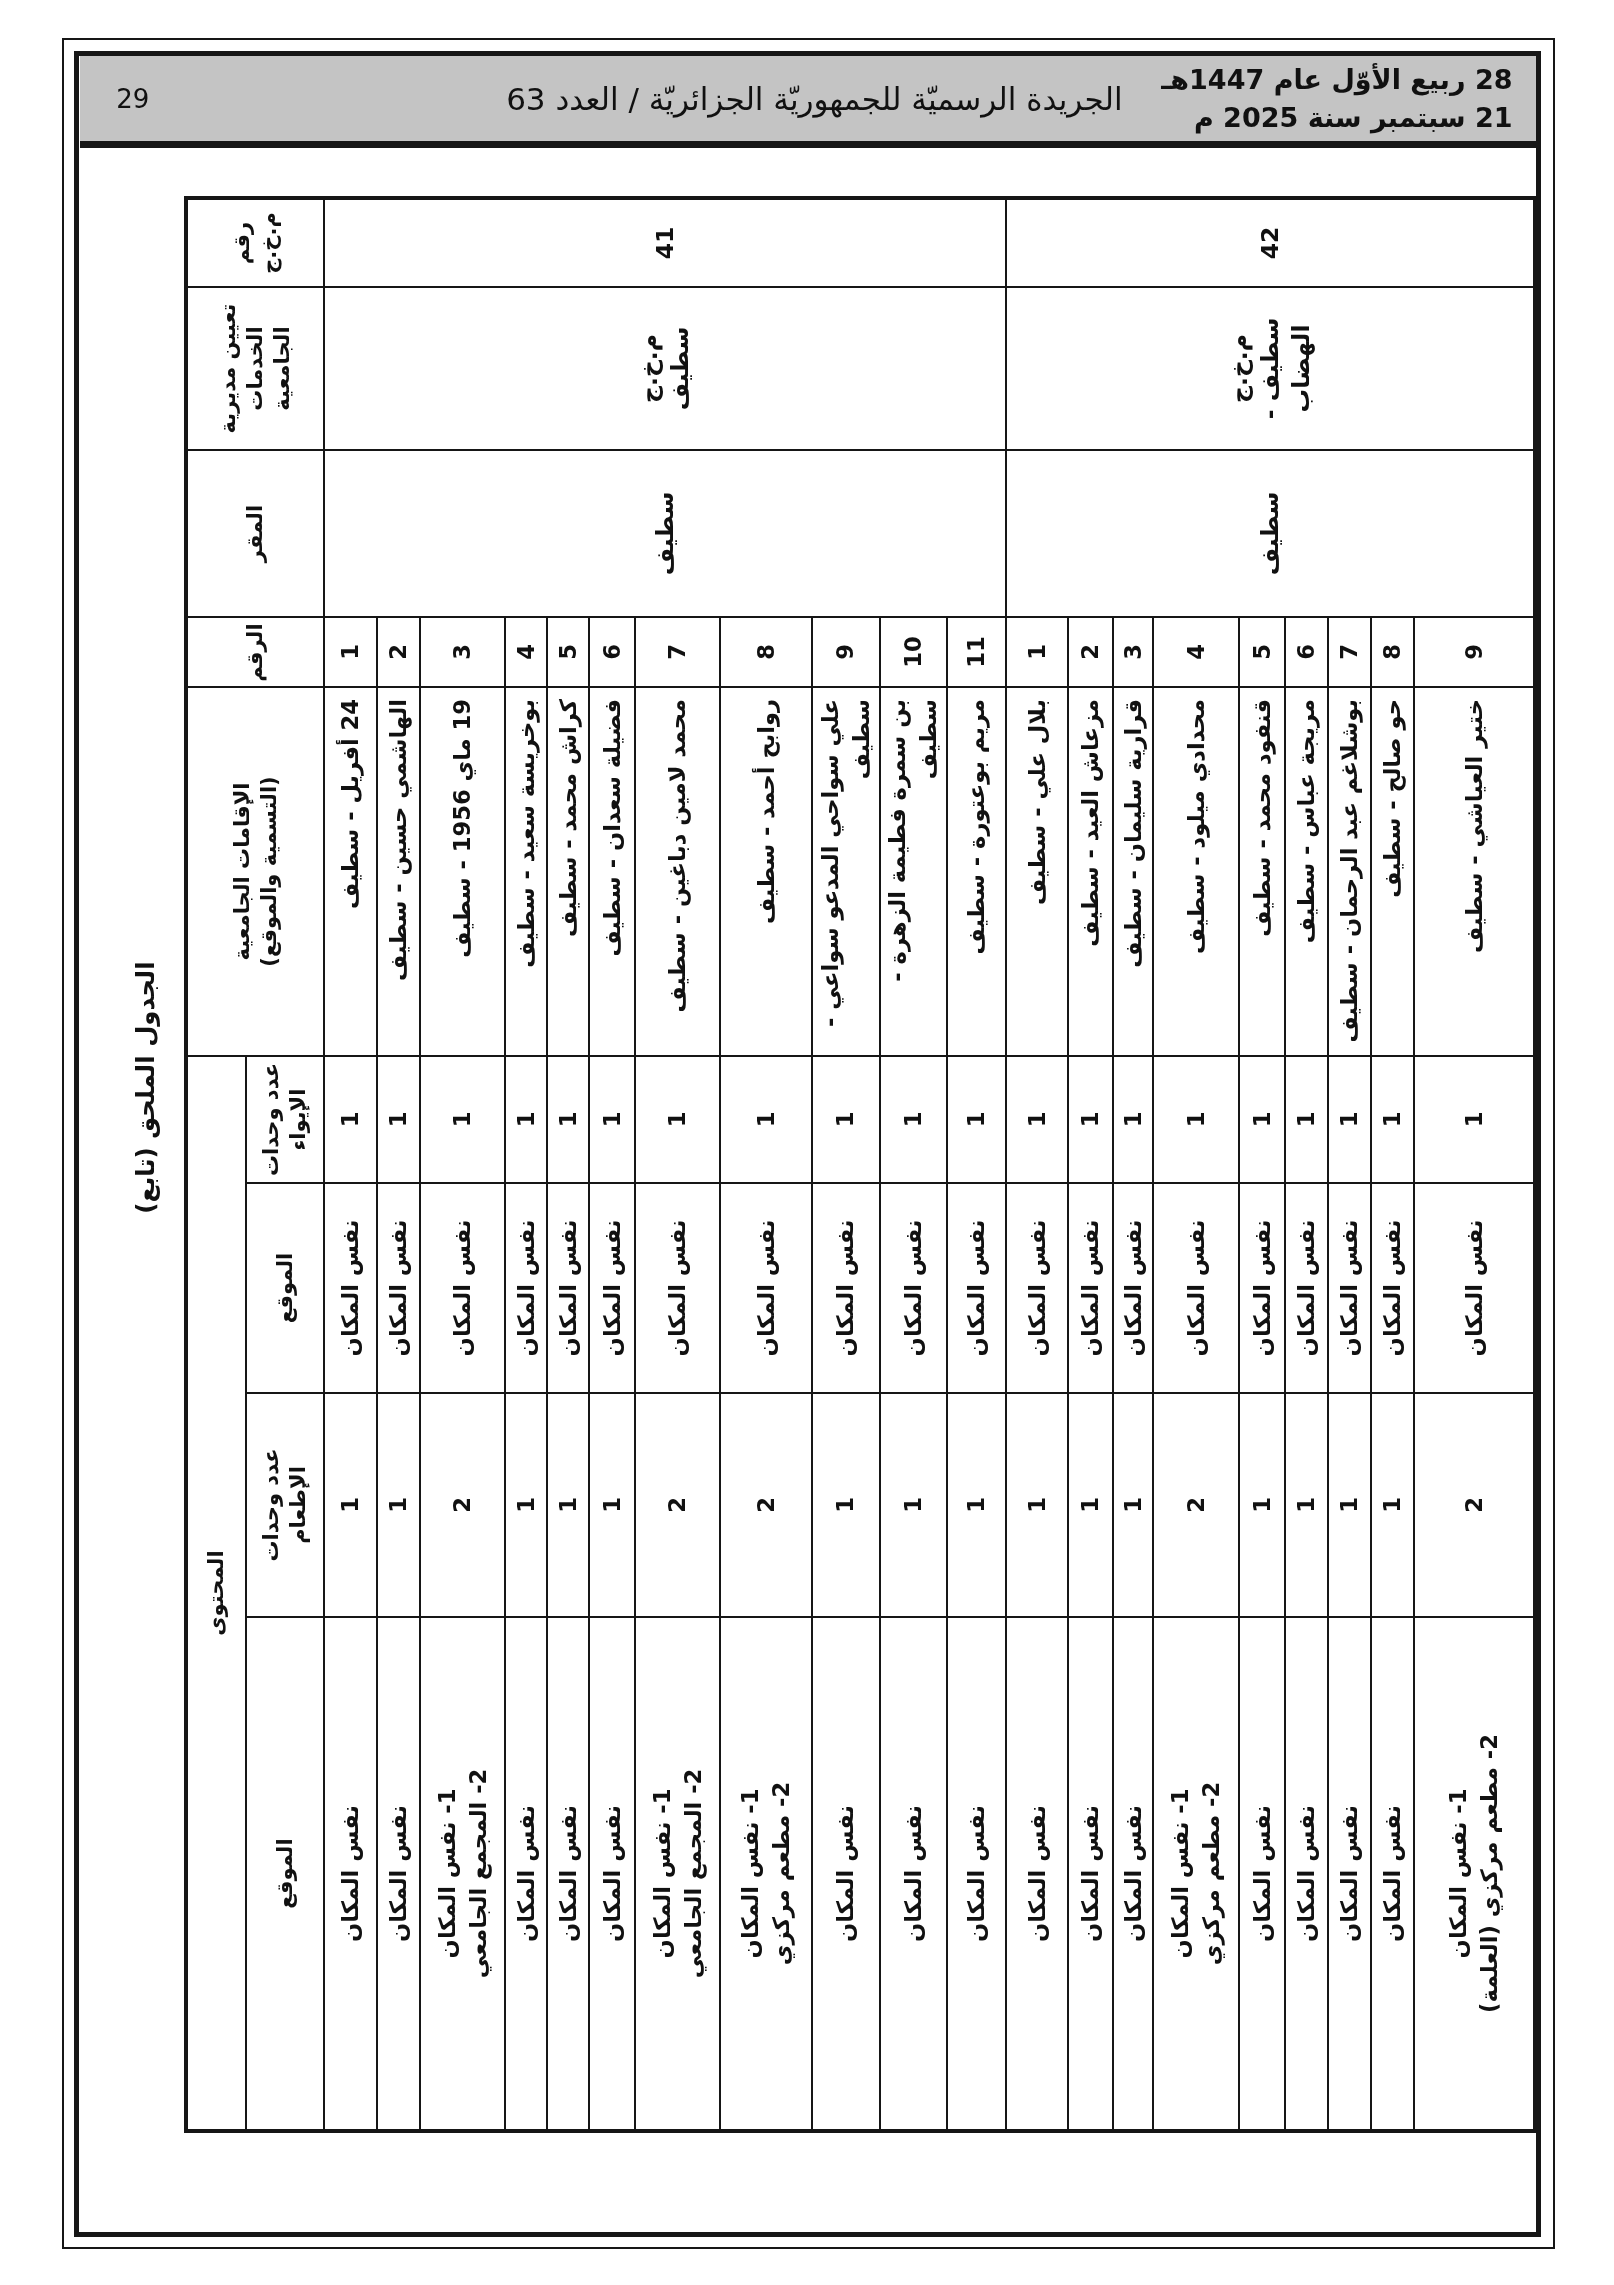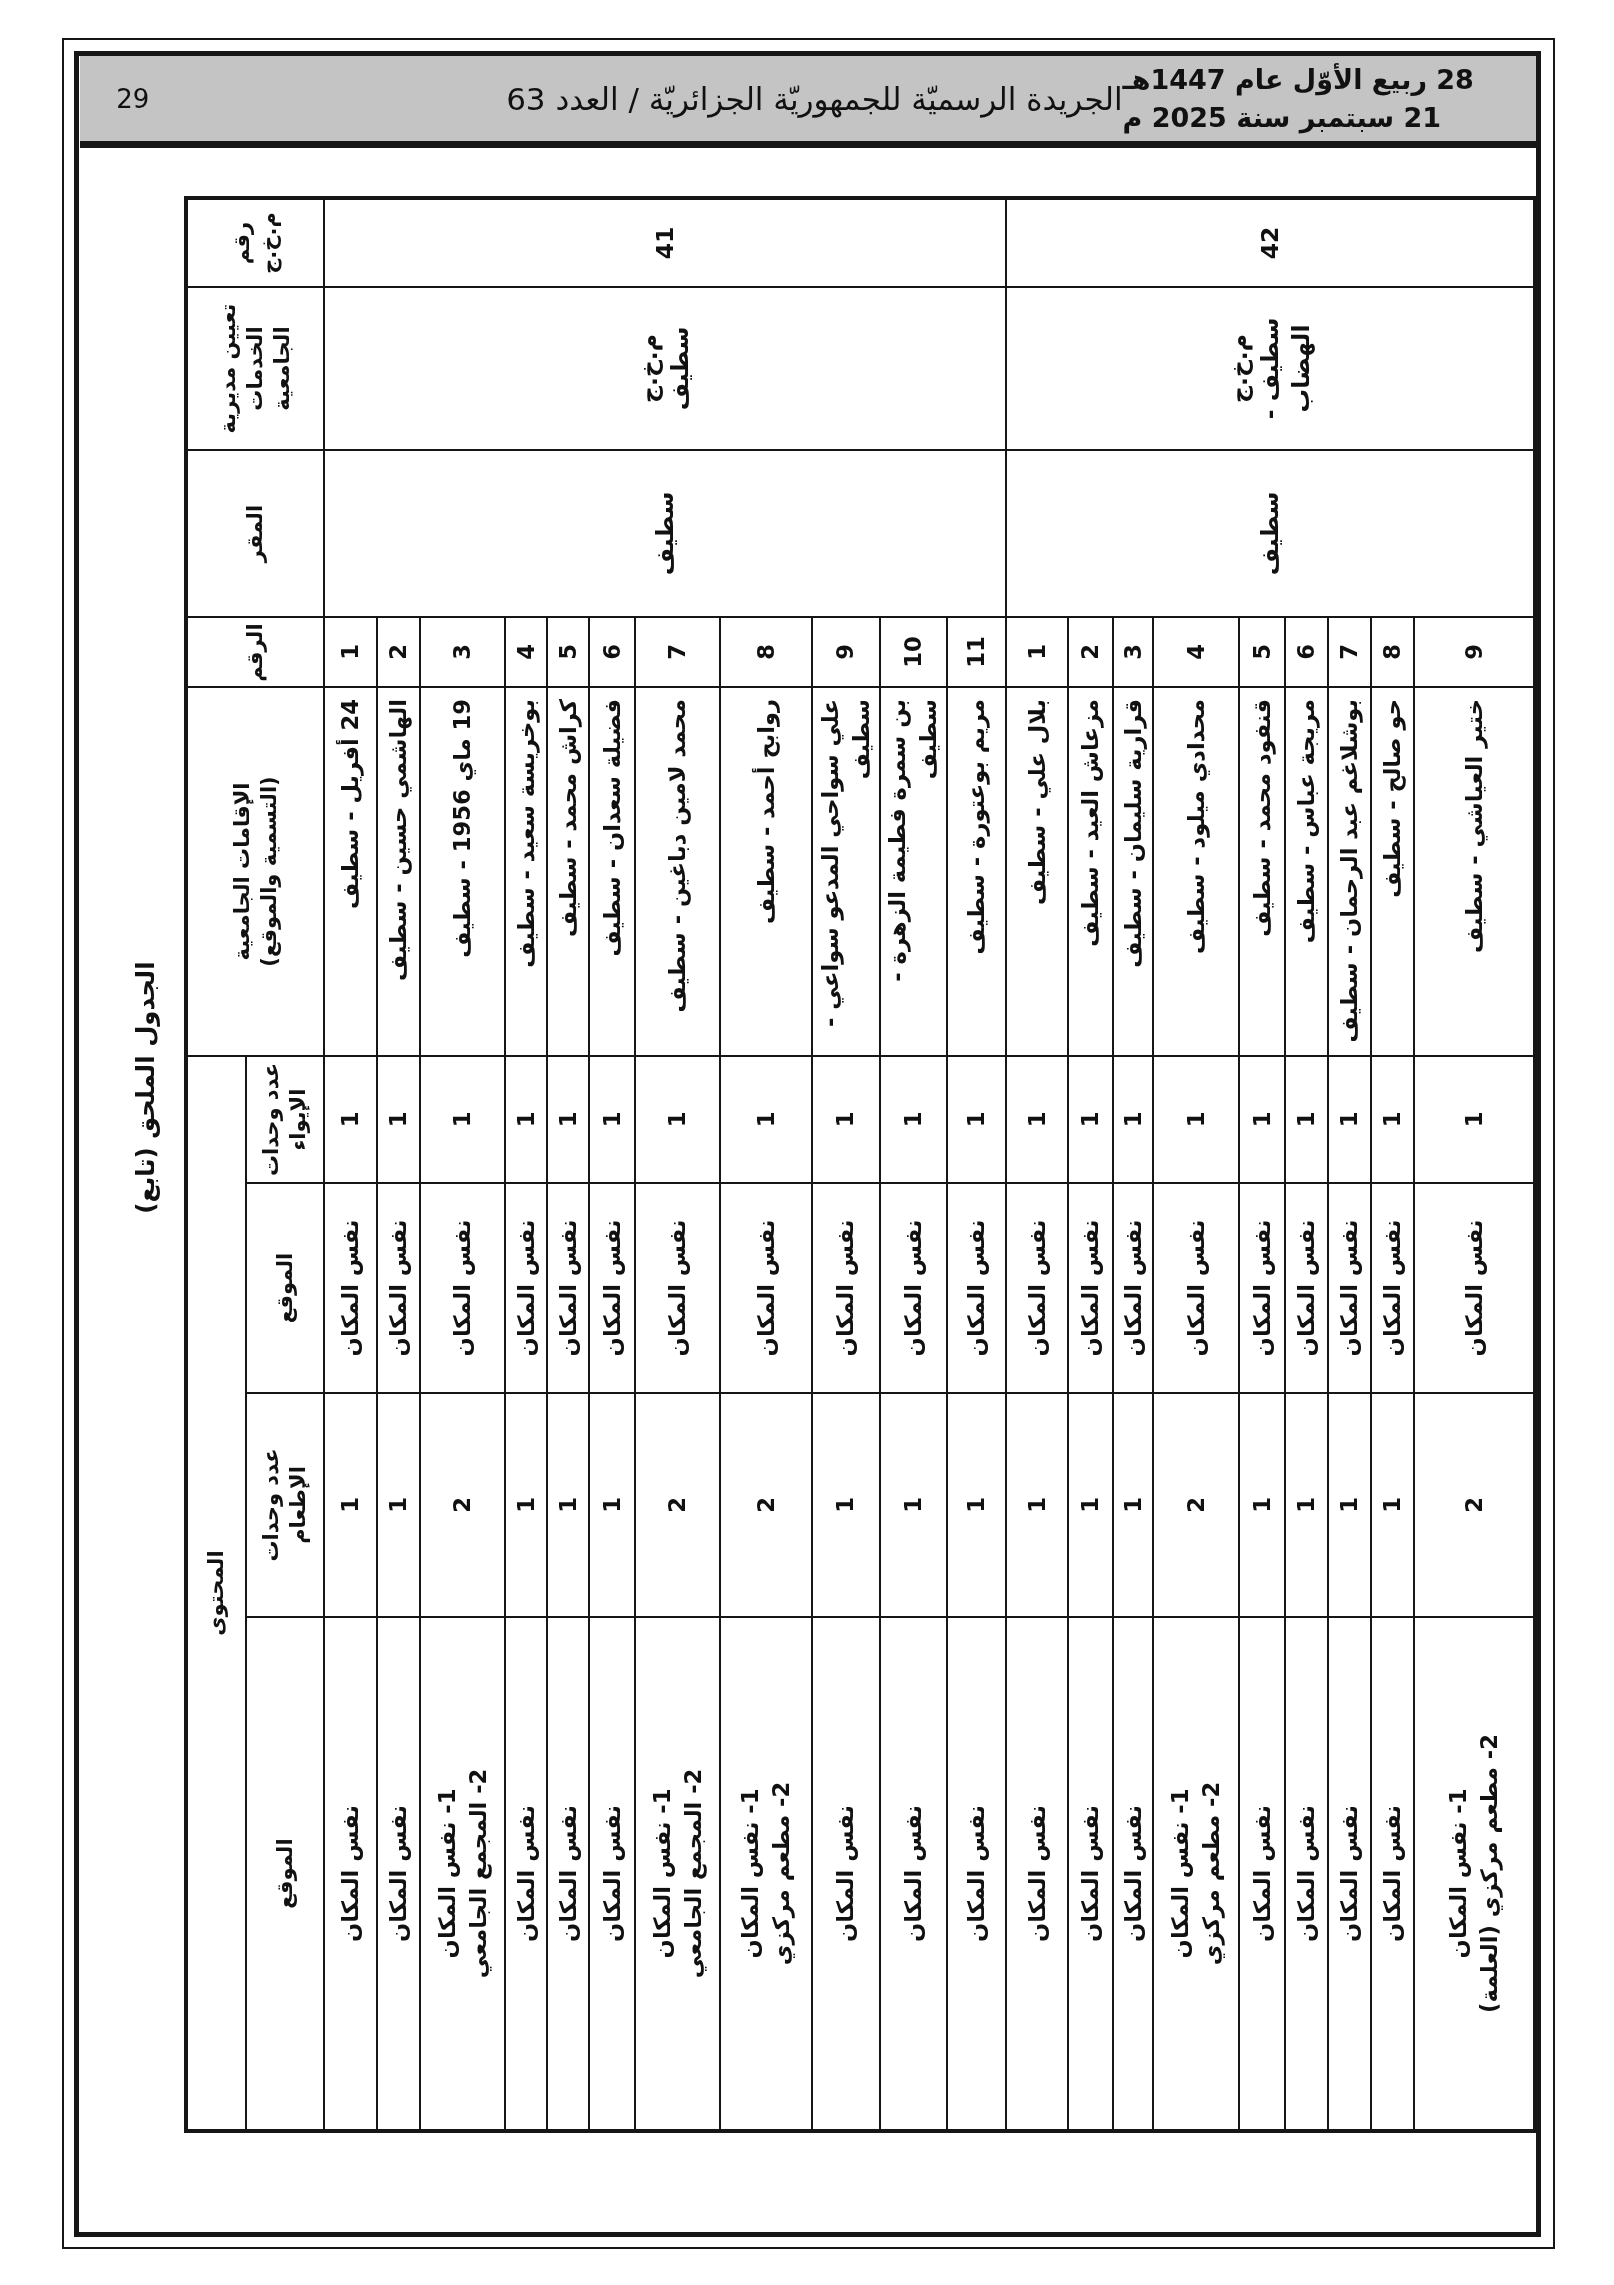--- a/index.html
+++ b/index.html
@@ -11,21 +11,21 @@
   .frame-outer{position:absolute;left:62px;top:38px;width:1493px;height:2211px;
     border:2.7px solid #161616;box-sizing:border-box;}
   .frame-inner{position:absolute;left:74px;top:51px;width:1467px;height:2186px;
     border:5.4px solid #161616;box-sizing:border-box;background:#fff;}
   
   .header-band{
     position:absolute;left:80px;top:56px;width:1456px;height:92px;
     background:#c4c4c4;border-bottom:7.2px solid #161616;box-sizing:border-box;
     display:flex;align-items:center;direction:rtl;padding:0 23.5px;
   }
-  .hdr-dates{flex:1;text-align:left;font-weight:bold;font-size:27px;line-height:38px;}
+  .hdr-dates{flex:1;text-align:right;font-weight:bold;font-size:27px;line-height:38px;}
   .hdr-title{flex:0 0 auto;text-align:center;font-weight:normal;font-size:31px;}
   .hdr-pagenum{flex:1;text-align:left;font-weight:normal;font-size:26px;padding-left:12.7px;}
   
   .caption-outer{position:absolute;left:125px;top:979px;width:40px;height:217px;}
   .caption-inner{width:217px;height:40px;transform:rotate(-90deg) translate(-217px,0);
     transform-origin:0 0;display:flex;align-items:center;justify-content:center;
     font-weight:bold;font-size:24.4px;white-space:nowrap;direction:rtl;}
   
   .table-rot-outer{position:absolute;left:184px;top:201px;width:1300px;height:1932px;}
   .table-rot-inner{width:1932px;height:1300px;transform:rotate(-90deg) translate(-1932px,0);

